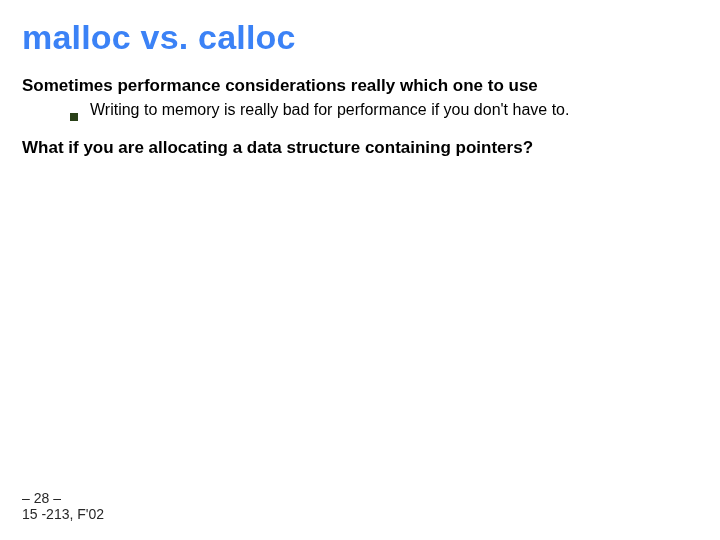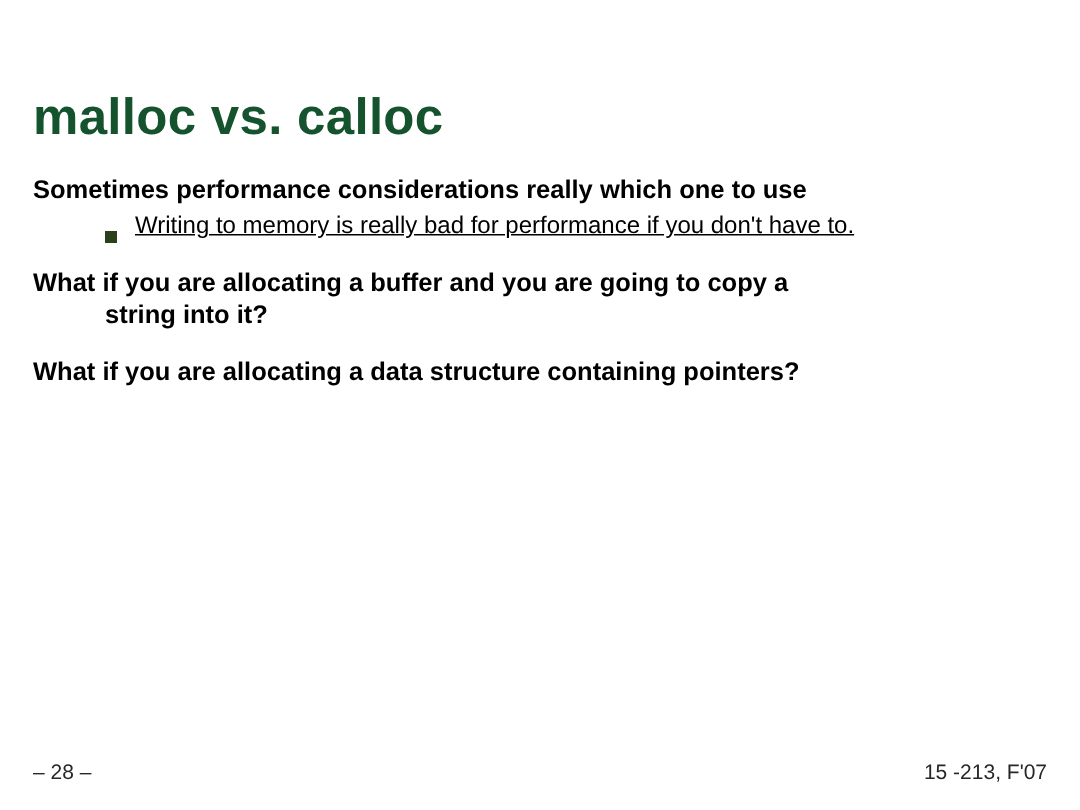--- a/index.html
+++ b/index.html
@@ -5,43 +5,41 @@
   * { margin: 0; padding: 0; box-sizing: border-box; }
   html, body { width: 720px; height: 540px; }
   body {
     font-family: Arial, Helvetica, sans-serif;
     background: #fff;
     color: #000;
     position: relative;
     padding: 18px 22px 0 22px;
   }
   .title {
-    color: #14532d;
+    color: #3b82f6;
     font-weight: bold;
     font-size: 34px;
     margin-bottom: 18px;
     letter-spacing: 0.2px;
-    margin-top: 41px;
   }
   .heading {
     font-weight: bold;
     font-size: 17px;
     line-height: 1.25;
     margin-bottom: 4px;
   }
   .heading .indent-cont {
     display: block;
     padding-left: 48px;
   }
   .bullet-row {
     display: flex;
     align-items: flex-end;
     padding-left: 48px;
     margin-bottom: 4px;
-    text-decoration: underline;
   }
   .bullet {
     width: 8px;
     height: 8px;
     background: #294018;
     flex: 0 0 auto;
     margin-top: 6px;
     margin-right: 12px;
   }
   .bullet-text {
@@ -51,48 +49,45 @@
   .block { margin-bottom: 16px; }
   .footer {
     position: absolute;
     bottom: 18px;
     left: 22px;
     right: 22px;
     display: flex;
     justify-content: space-between;
     font-size: 14px;
     color: #272727;
+    flex-direction: column;
   }
 </style>
 </head>
 <body>
 
 <div class="title">malloc vs. calloc</div>
 
 <div class="block">
   <div class="heading">
     <span>Sometimes performance considerations really which one to use</span>
     
   </div>
   <div class="bullet-row">
     <div class="bullet"></div>
     <div class="bullet-text">Writing to memory is really bad for performance if you don't have to.</div>
   </div>
 </div>
 
 <div class="block">
-  <div class="heading">
-    <span>What if you are allocating a buffer and you are going to copy a</span>
-    <span class="indent-cont">string into it?</span>
-  </div>
 </div>
 
 <div class="block">
   <div class="heading">
     <span>What if you are allocating a data structure containing pointers?</span>
     
   </div>
 </div>
 
 <div class="footer">
   <span>– 28 –</span>
-  <span>15 -213, F'07</span>
+  <span>15 -213, F'02</span>
 </div>
 
 </body></html>

